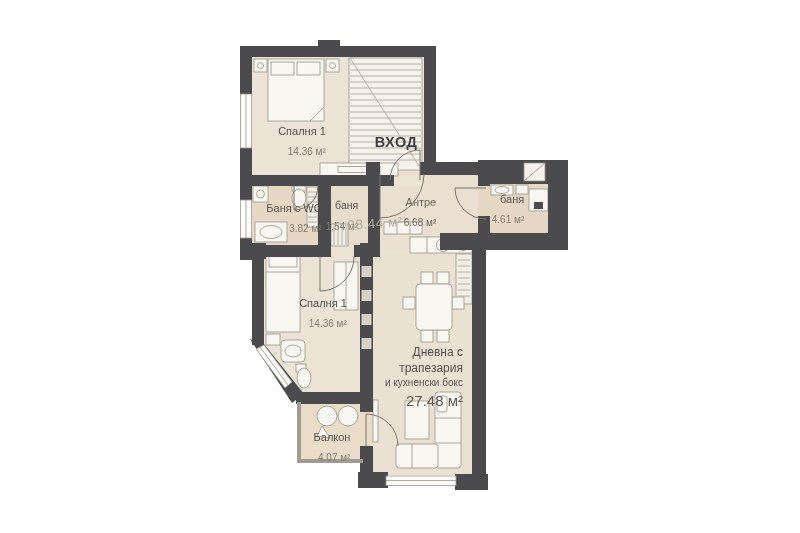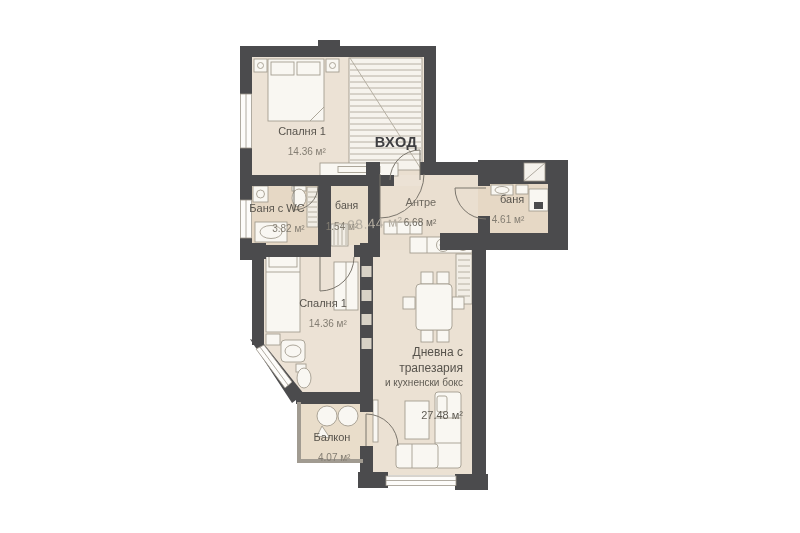--- a/index.html
+++ b/index.html
@@ -7,21 +7,21 @@
           font-family:"Liberation Sans", sans-serif;}
   .canvas svg{position:absolute;left:0;top:0;}
   .room-label{position:absolute;transform:translateX(-50%);text-align:right;
               color:#57534c;font-size:11px;line-height:1.3;white-space:nowrap;}
   .room-label .nm{font-size:11px;}
   .room-label .ar{font-size:10px;color:#837d72;margin-top:7px;}
   .lbl-sklad .nm{font-size:10.5px;}
   .lbl-banya .nm, .lbl-banya .ar{color:#6e6960;}
   .lbl-living .nm{font-size:12px;}
   .lbl-living .nm3{font-size:10px;color:#5f5b53;}
-  .lbl-living .ar{font-size:11px;color:#5f5b53;margin-top:19px;}
+  .lbl-living .ar{font-size:15px;color:#5f5b53;margin-top:2px;}
   .entrance-label{position:absolute;transform:translateX(-50%);font-size:14.5px;font-weight:bold;
                   letter-spacing:.5px;color:#3e3e41;}
   .total-area-label{position:absolute;transform:translateX(-50%) rotate(-4deg);font-size:13.5px;
                     color:#b3aca0;letter-spacing:.5px;}
   .watermark{position:absolute;font-size:22px;font-weight:bold;letter-spacing:2px;
              color:#c4696d;white-space:nowrap;}
 </style>
 </head>
 <body>
 
@@ -215,21 +215,21 @@
     </g>
   </svg>
 
   <div class="entrance-label" style="left:396px;top:134px">ВХОД</div>
 
   <div class="room-label" style="left:302px;top:124px">
     <div class="nm">Спалня 1</div>
     <div class="ar">14.36 м²</div>
   </div>
 
-  <div class="room-label" style="left:277px;top:201px">
+  <div class="room-label" style="left:294px;top:201px">
     <div class="nm">Баня с WC</div>
     <div class="ar">3.82 м²</div>
   </div>
 
   <div class="room-label lbl-sklad" style="left:342px;top:199px">
     <div class="nm">баня</div>
     <div class="ar">1.54 м²</div>
   </div>
 
   <div class="room-label lbl-banya" style="left:420px;top:195px">

